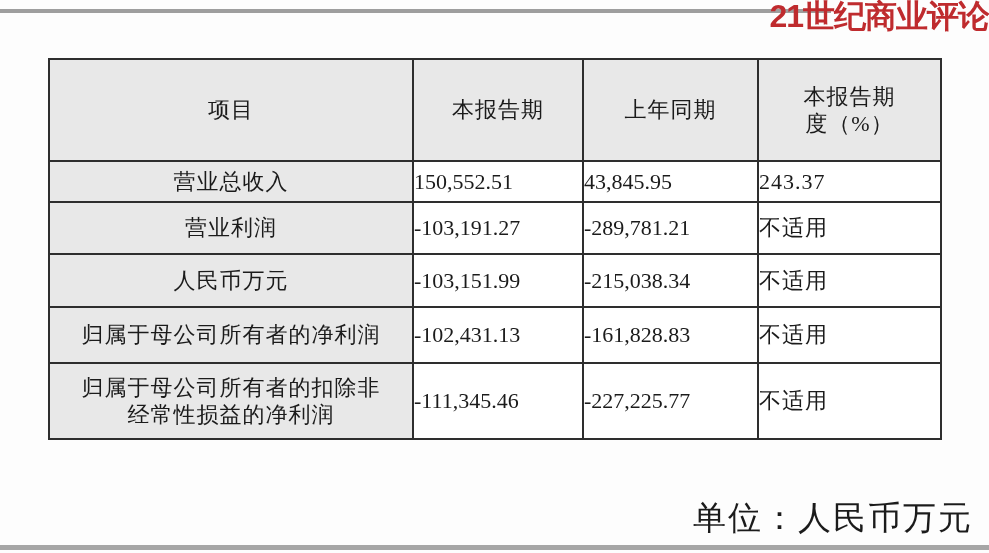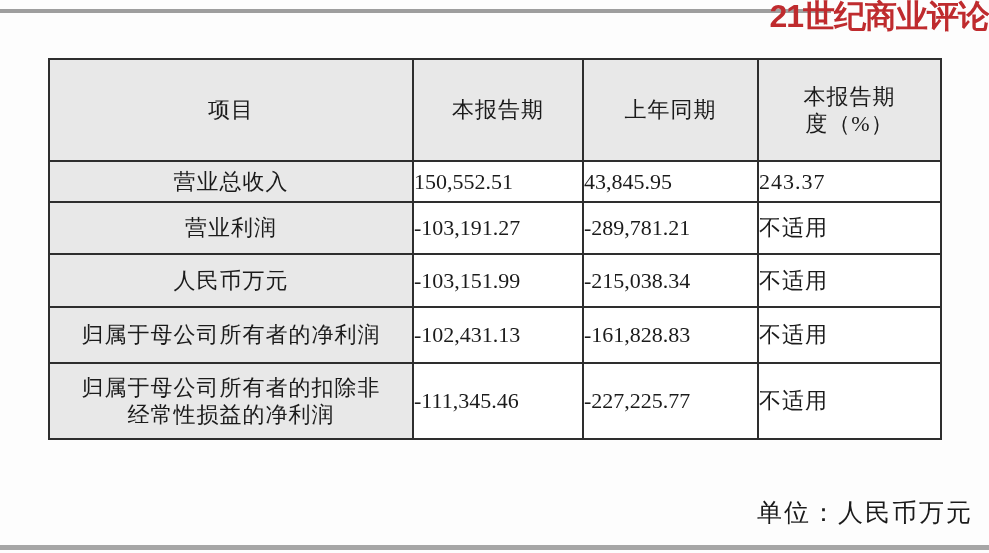--- a/index.html
+++ b/index.html
@@ -91,21 +91,21 @@
     padding-right: 19px;
     letter-spacing: 1px;
   }
   .two-line span { display: block; }
 
   
   .unit-note {
     position: absolute;
     top: 496px;
     right: 16px;
-    font-size: 25px;
+    font-size: 33px;
     letter-spacing: 2px;
     white-space: nowrap;
   }
 </style>
 </head>
 <body>
 
 <div class="top-rule"></div>
 
 <div class="logo">21世纪商业评论</div>

